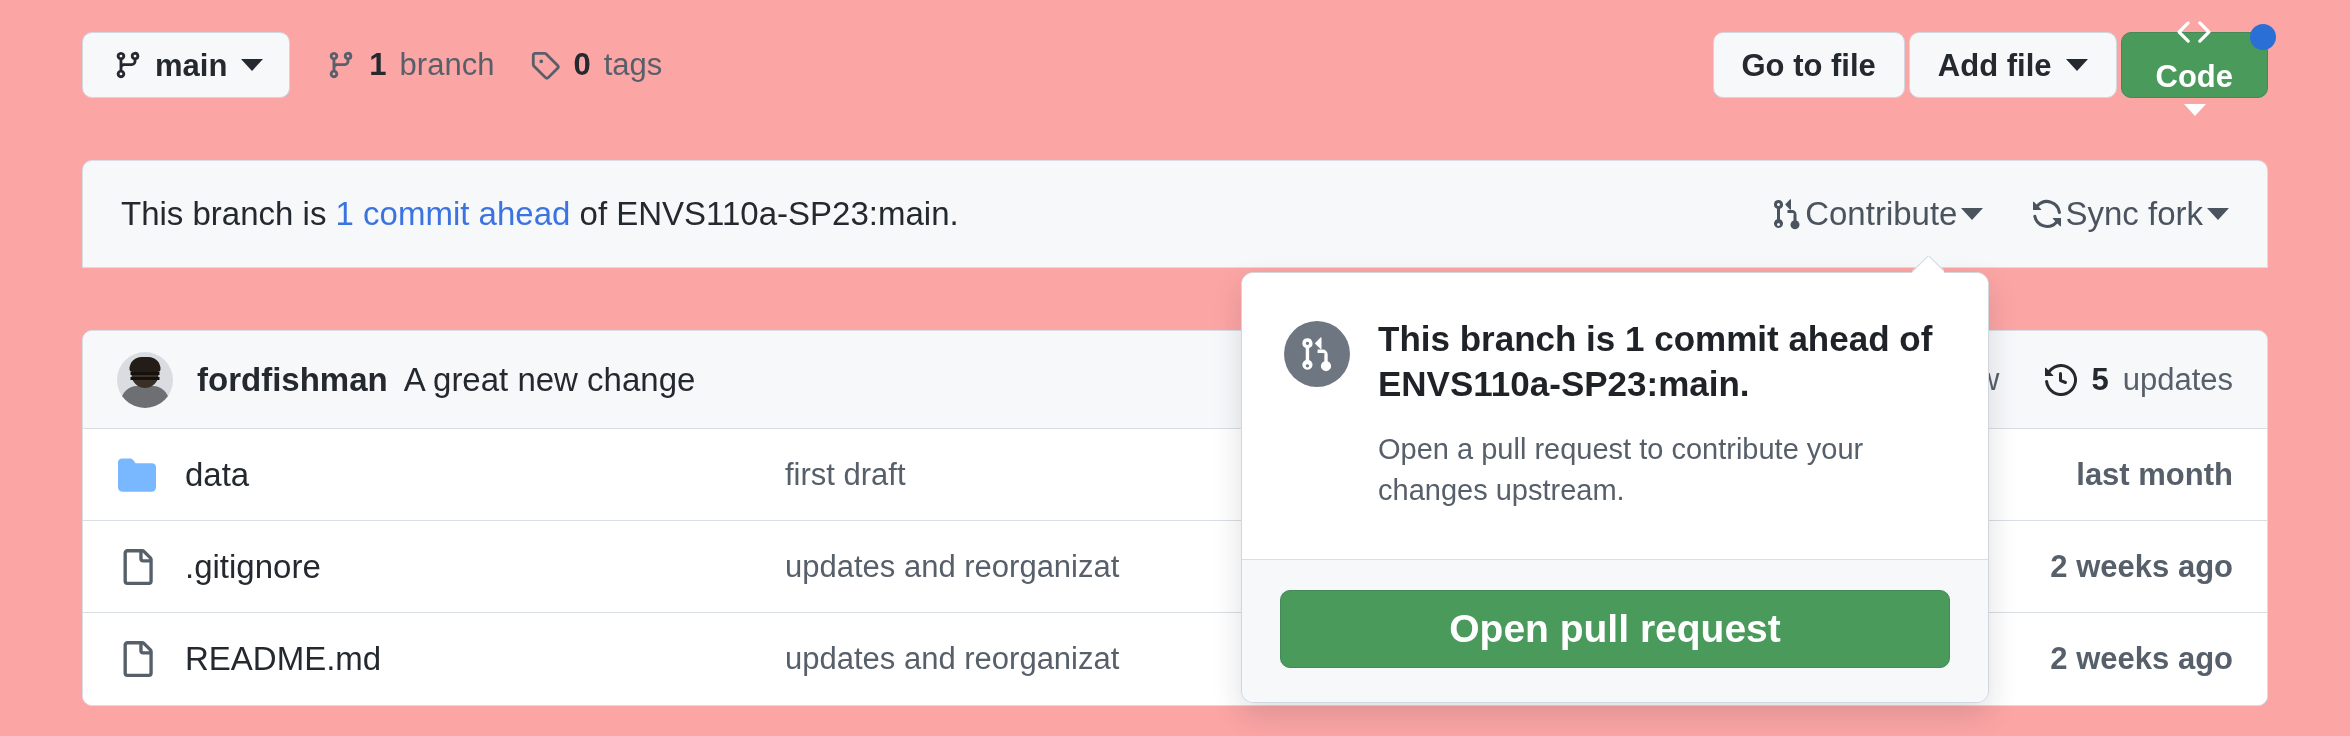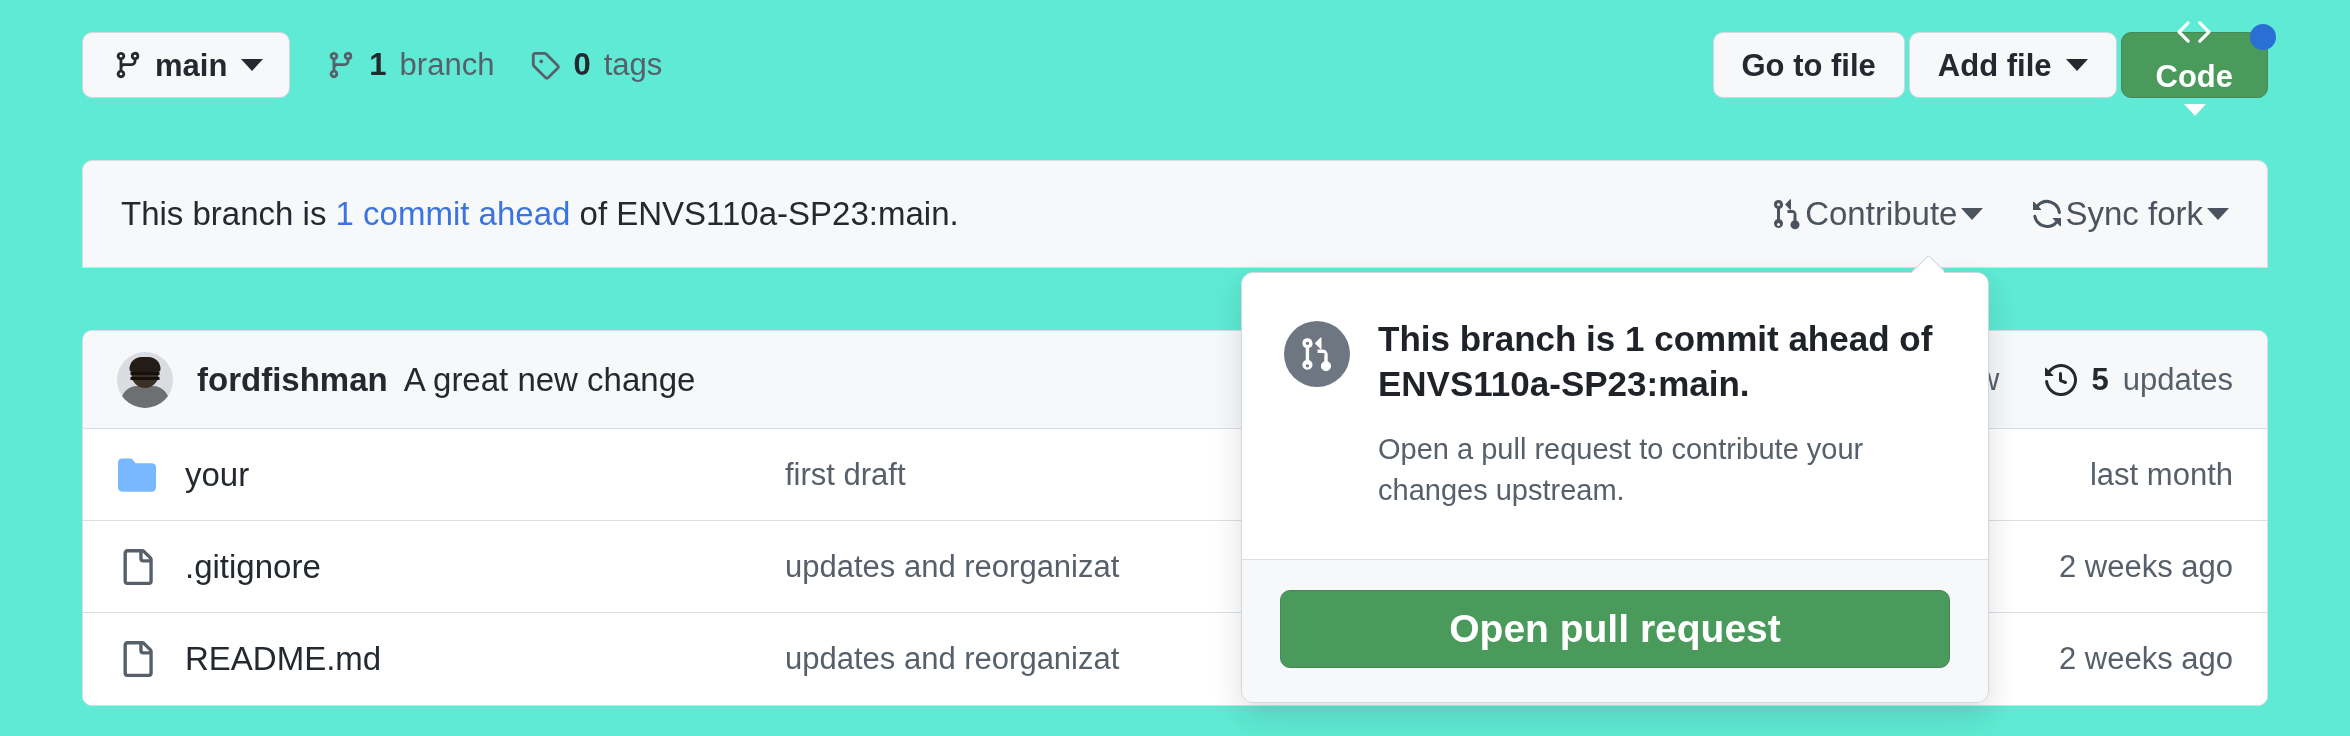--- a/index.html
+++ b/index.html
@@ -7,21 +7,21 @@
     margin: 0; padding: 0;
     width: 2350px; height: 736px;
     background: #ffffff;
     font-family: "Liberation Sans", sans-serif;
     -webkit-font-smoothing: antialiased;
   }
   .page {
     position: relative;
     width: 2350px; height: 736px;
     overflow: hidden;
-    background: #5eead4;
+    background: #fca5a5;
   }
 
   
   .topbar {
     position: absolute;
     left: 82px; top: 30px;
     width: 2186px; height: 70px;
     display: flex;
     align-items: center;
   }
@@ -251,20 +251,21 @@
     white-space: nowrap;
     overflow: hidden;
     flex: 1 1 auto;
   }
   .file-time {
     font-size: 31px;
     color: #57606a;
     white-space: nowrap;
     text-align: left;
     flex: 0 0 auto;
+    font-weight: bold;
   }
 
   
   .popover {
     position: absolute;
     left: 1241px; top: 272px;
     width: 748px;
     border: 1px solid #d0d7de;
     border-radius: 12px;
     background: #ffffff;
@@ -450,21 +451,21 @@
         </div>
       </div>
     </div>
 
     <div class="file-row">
       <div class="file-icon">
         <svg width="38" height="38" viewBox="0 0 16 16" fill="#79b8ff">
             <path d="M1.75 1A1.75 1.75 0 0 0 0 2.75v10.5C0 14.216.784 15 1.75 15h12.5A1.75 1.75 0 0 0 16 13.25v-8.5A1.75 1.75 0 0 0 14.25 3H7.5a.25.25 0 0 1-.2-.1l-.9-1.2C6.07 1.26 5.606 1 5.1 1Z"></path>
           </svg>
       </div>
-      <div class="file-name">your</div>
+      <div class="file-name">data</div>
       <div class="file-commit">first draft</div>
       <div class="file-time">last month</div>
     </div>
 
     <div class="file-row">
       <div class="file-icon">
         <svg width="36" height="36" viewBox="0 0 16 16" fill="#57606a">
             <path d="M2 1.75C2 .784 2.784 0 3.75 0h6.586c.464 0 .909.184 1.237.513l2.914 2.914c.329.328.513.773.513 1.237v9.586A1.75 1.75 0 0 1 13.25 16h-9.5A1.75 1.75 0 0 1 2 14.25Zm1.75-.25a.25.25 0 0 0-.25.25v12.5c0 .138.112.25.25.25h9.5a.25.25 0 0 0 .25-.25V6h-2.75A1.75 1.75 0 0 1 9 4.25V1.5Zm6.75.062V4.25c0 .138.112.25.25.25h2.688l-.011-.013-2.914-2.914-.013-.011Z"></path>
           </svg>
       </div>

